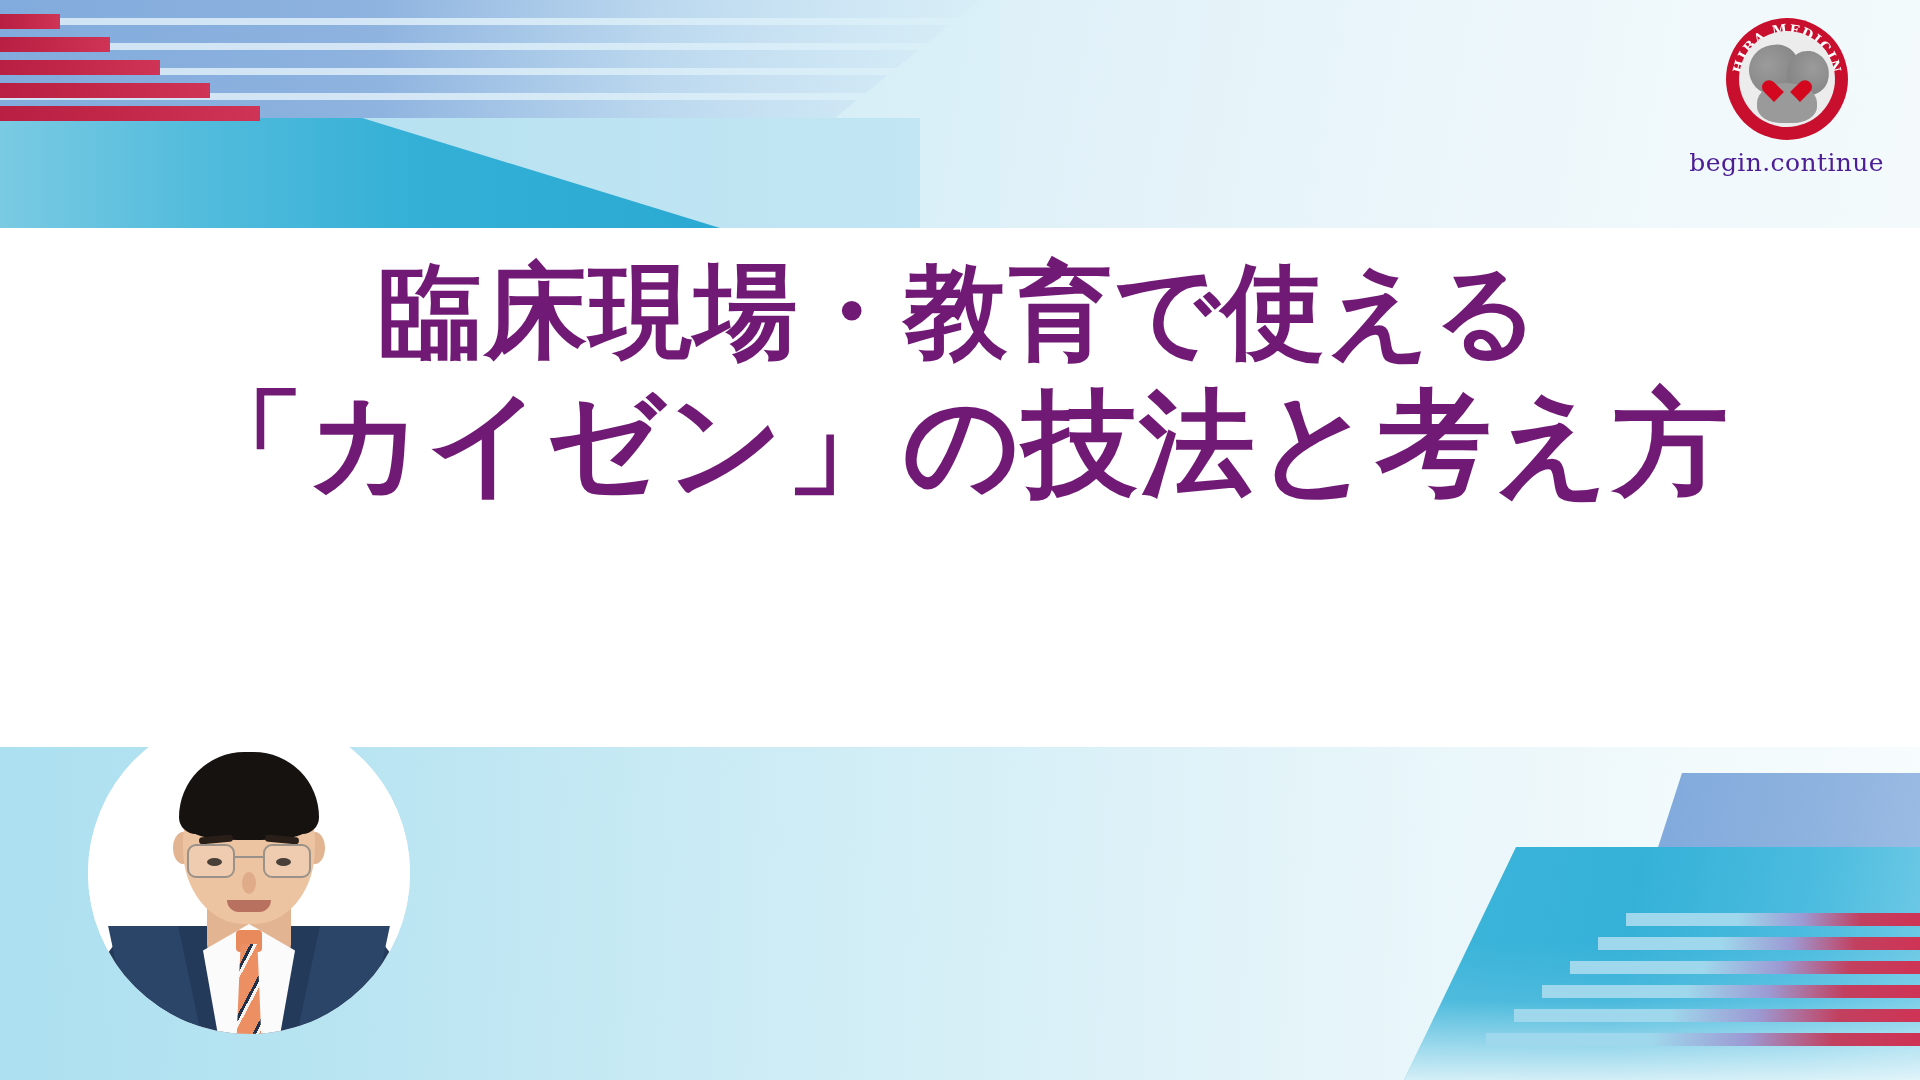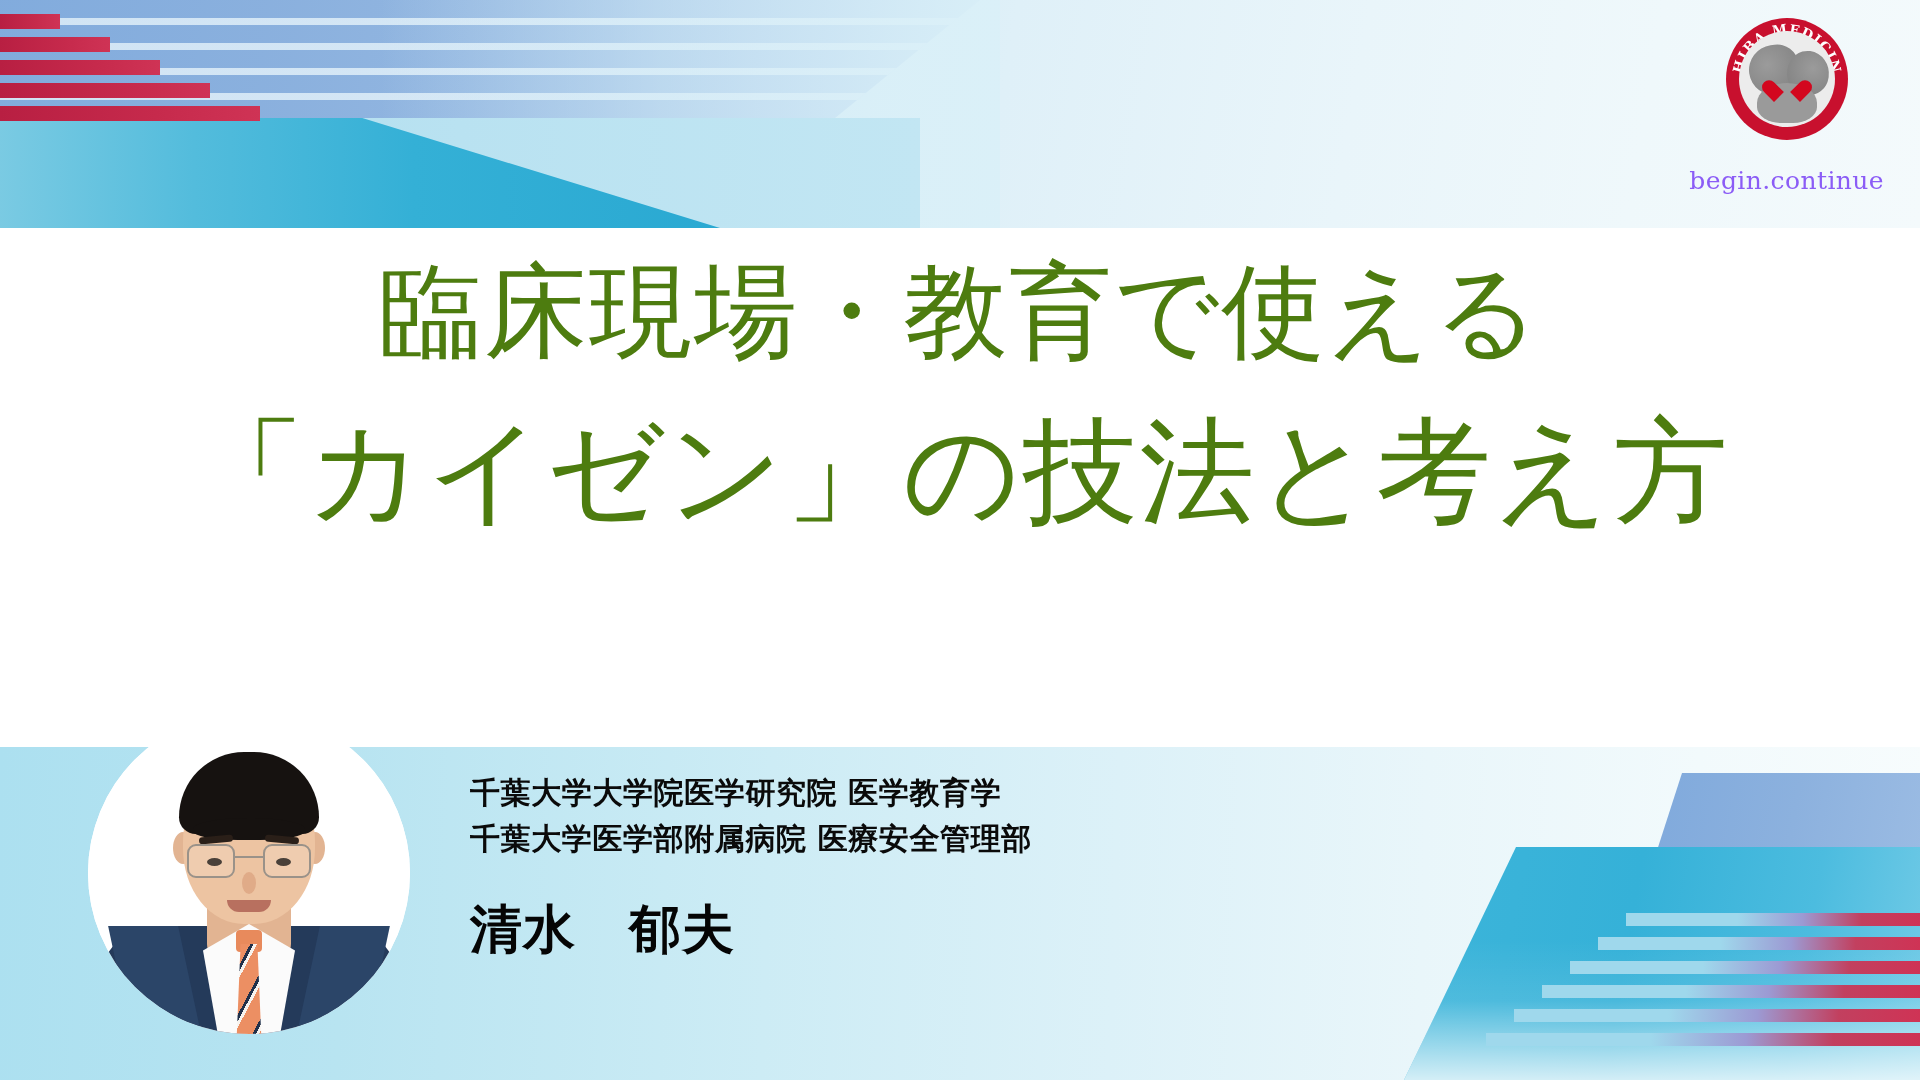--- a/index.html
+++ b/index.html
@@ -131,39 +131,39 @@
     position:absolute; left:50%; top:50px; margin-left:-13px;
     width:26px; height:24px;
   }
   .cm-seal .heart:before, .cm-seal .heart:after {
     content:""; position:absolute; width:14px; height:21px;
     background:#d3071e; border-radius:14px 14px 0 0; top:0;
   }
   .cm-seal .heart:before { left:0; transform:rotate(-45deg); transform-origin:0 100%; }
   .cm-seal .heart:after  { right:0; transform:rotate(45deg); transform-origin:100% 100%; }
   .cm-tagline {
-    margin-top:26px; color:#8b5cf6;
+    margin-top:8px; color:#4c1d95;
     font-family:"DejaVu Serif","Liberation Serif",serif;
     font-size:25px; letter-spacing:.4px;
   }
 
   
   .title-wrap {
     position:absolute; left:0; top:250px; width:1920px;
     text-align:center;
   }
   .title-line {
-    color:#4d7c0f;
-    font-weight:400;
+    color:#701a75;
+    font-weight:700;
     letter-spacing:2px;
     line-height:1.20;
     white-space:nowrap;
   }
   .title-line.l1 { font-size:103px; }
-  .title-line.l2 { font-size:115px; margin-top:28px; }
+  .title-line.l2 { font-size:115px; margin-top:0; }
 
   
   .bottom-band {
     position:absolute; left:0; top:747px; width:1920px; height:333px;
     overflow:hidden;
     background:linear-gradient(92deg,#ace0f0 0%,#b8e4f1 18%,#cdecf5 40%,#dcf1f8 58%,#e9f6fa 74%,#f2fafc 88%,#f7fcfd 100%);
   }
   
   .bb-teal {
     position:absolute; left:1404px; top:100px; width:560px; height:233px;
@@ -384,19 +384,14 @@
       <span class="nose"></span>
       <span class="mouth"></span>
       <span class="glasses">
         <span class="lens l"></span>
           <span class="lens r"></span>
           <span class="bridge"></span>
       </span>
     </div>
   </div>
 
-  <div class="info">
-    <div class="affil">千葉大学大学院医学研究院 医学教育学</div>
-    <div class="affil">千葉大学医学部附属病院 医療安全管理部</div>
-    <div class="speaker">清水　郁夫</div>
-  </div>
 
 </div>
 
 </body></html>

